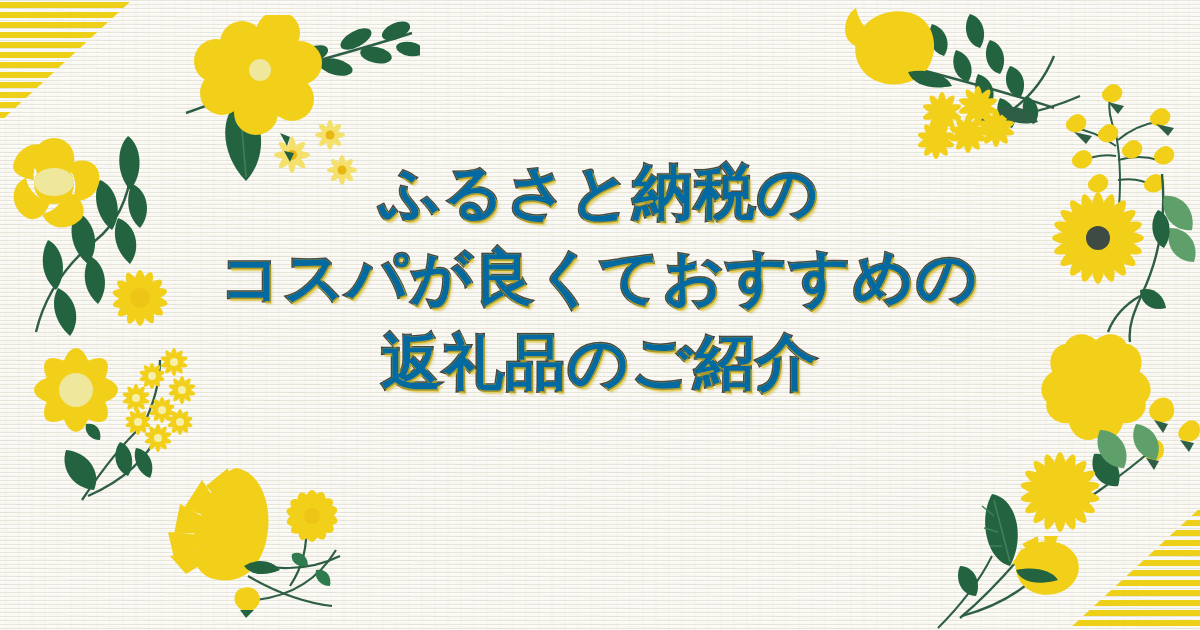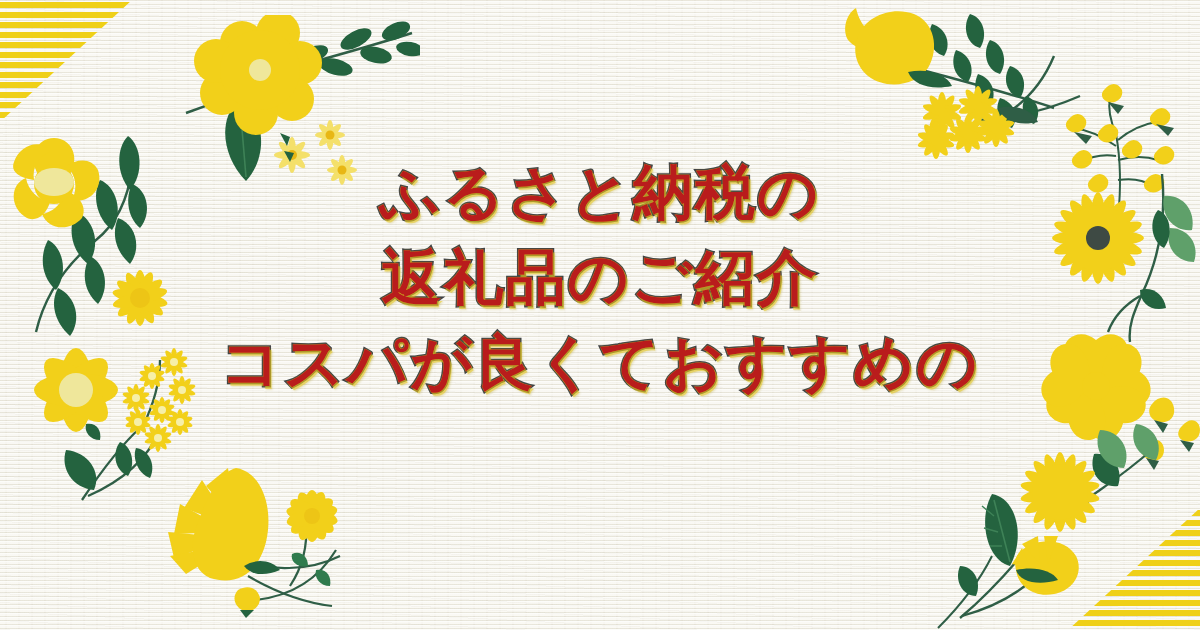--- a/index.html
+++ b/index.html
@@ -64,21 +64,21 @@
     text-align:center;
     z-index:6;
   }
   .tline{
     display:block;
     font-family:"DejaVu Sans","Liberation Sans",sans-serif;
     font-weight:700;
     font-size:60px;
     line-height:85px;
     letter-spacing:2px;
-    color:#b91c1c;
+    color:#0369a1;
     white-space:nowrap;
     -webkit-text-stroke:3px #3f4145;
     paint-order:stroke fill;
     text-shadow:
        0 0 1px #EFCB16,
        2px 3px 0 rgba(232,200,30,0.55),
        3px 4px 2px rgba(180,160,40,0.25);
   }
 </style>
 </head>
@@ -624,17 +624,17 @@
       </g>
       <g fill="#24633F">
         <path d="M30 86 C44 86 52 102 46 116 C32 116 24 100 30 86 Z"></path>
       </g>
     </svg>
 
   </div>
 
   <div class="title-wrap">
     <span class="tline">ふるさと納税の</span>
+    <span class="tline">コスパが良くておすすめの</span>
     <span class="tline">返礼品のご紹介</span>
-    <span class="tline">コスパが良くておすすめの</span>
   </div>
 
 </div>
 
 </body></html>

